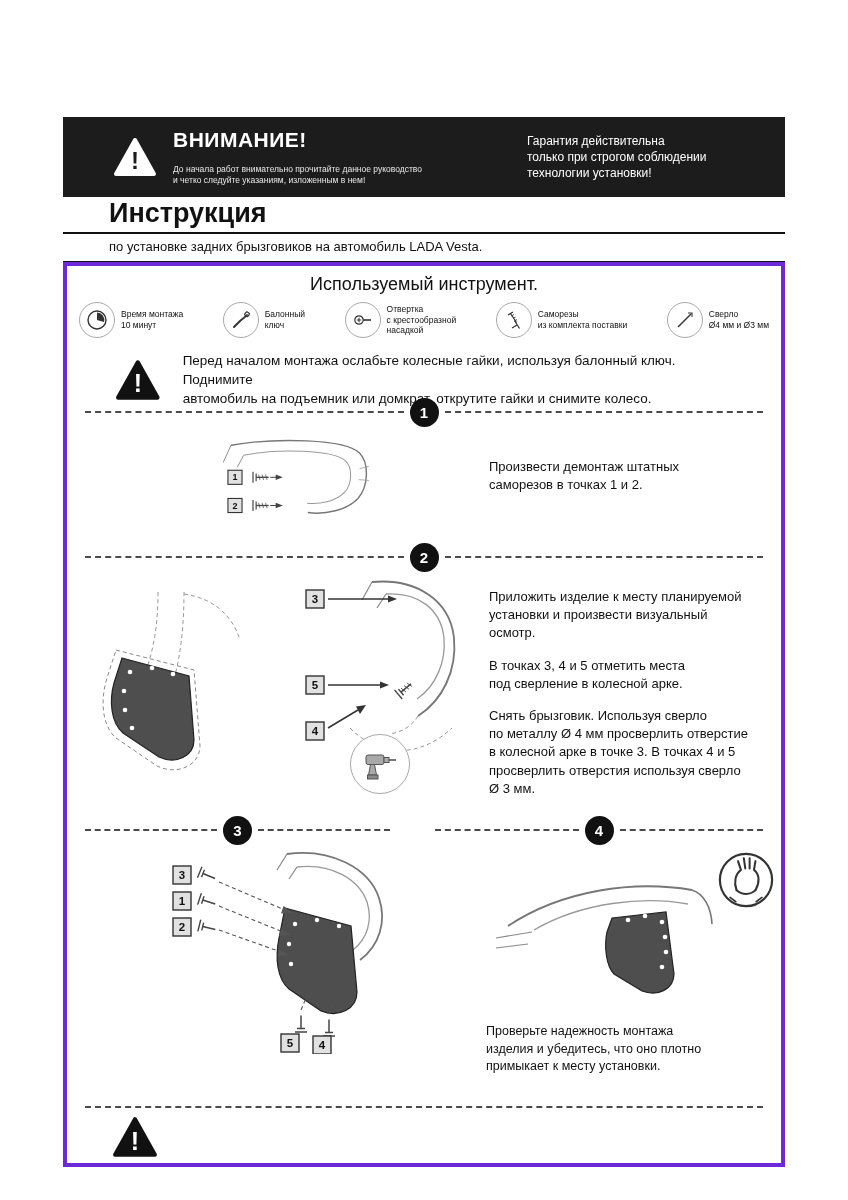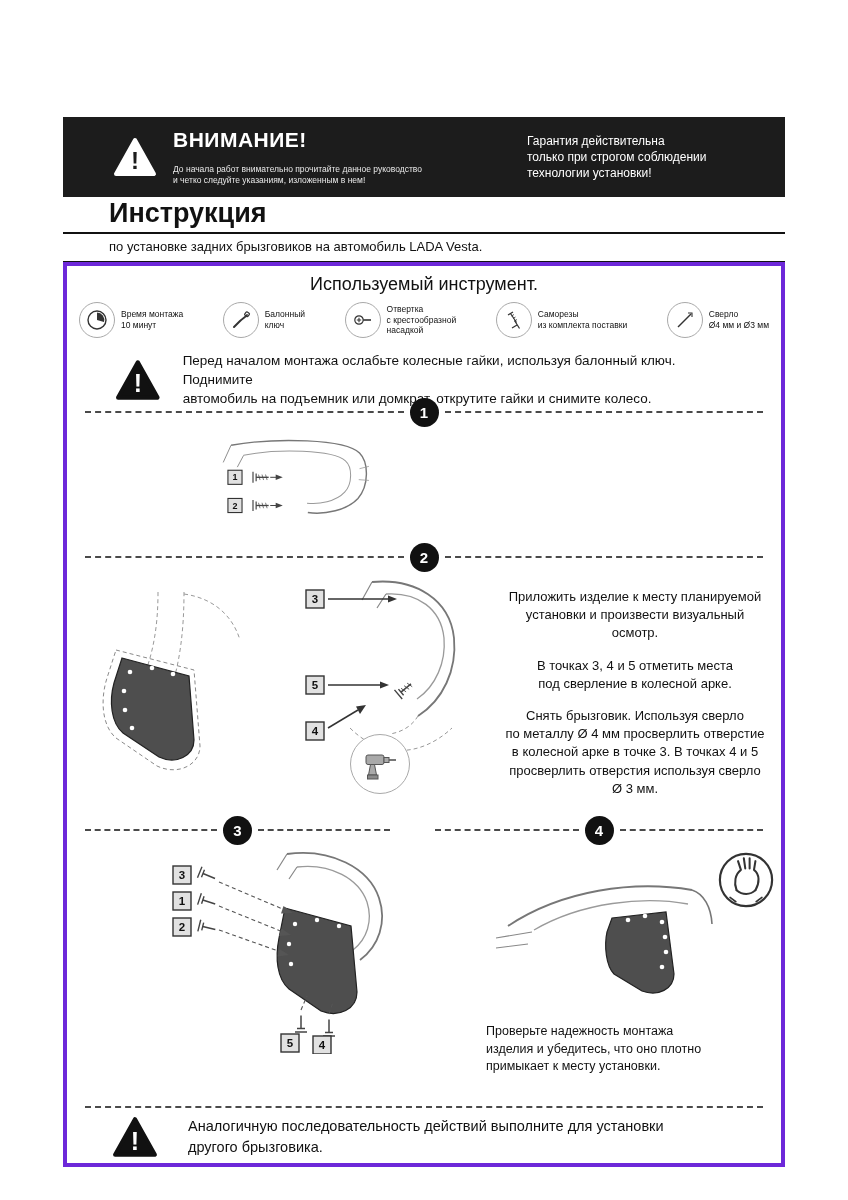--- a/index.html
+++ b/index.html
@@ -48,21 +48,21 @@
   .div-4{top:549px;left:368px;right:18px;}
   .div-plain{top:840px;left:18px;right:18px;border-top:2px dashed #4a4a4a;height:0;}
 
   .step-text{font-size:13px;line-height:1.4;white-space:pre-line;}
   .step1-illus{top:156px;left:92px;width:235px;height:120px;}
   .step1-text{top:192px;left:422px;width:285px;}
 
   .step2-mudguard{top:322px;left:25px;width:160px;height:190px;}
   .step2-arch{top:310px;left:233px;width:172px;height:202px;}
   .step2-text{top:322px;left:422px;width:292px;}
-  .step2-text .para{margin:0 0 14px 0;text-align:center;}
+  .step2-text .para{margin:0 0 14px 0;}
   .drill-circle{top:468px;left:283px;width:58px;height:58px;border:1px solid #a9a9a9;border-radius:50%;
                 display:flex;align-items:center;justify-content:center;background:#fff;}
 
   .step3-illus{top:580px;left:100px;width:242px;height:208px;}
   .step4-illus{top:606px;left:425px;width:226px;height:138px;}
   .press-circle{top:585px;left:650px;width:58px;height:58px;}
 
   .caption{font-size:12.5px;line-height:1.4;white-space:pre-line;}
   .step3-caption{top:783px;left:42px;width:330px;}
   .step4-caption{top:757px;left:419px;width:300px;}
@@ -202,20 +202,22 @@
           <path d="M120 84 v14 M124 86 v10" stroke-width="1.5"></path>
           <path d="M124 91 h16" stroke-width="1.7"></path>
           <path d="M127 87.5 l2 7 M131.5 87.5 l2 7 M136 87.5 l2 7" stroke-width=".9"></path>
         </g>
         <path d="M142 91 h9" stroke="#444" stroke-width="1.3"></path>
         <polygon points="158,91 149,87.5 149,94.5" fill="#444"></polygon>
         <rect x="88" y="82" width="18" height="18" fill="#e1e1e1" stroke="#333" stroke-width="1.4"></rect>
         <text x="97" y="95" text-anchor="middle" font-size="11.5" font-weight="bold" fill="#111">2</text>
       </svg>
     </div>
+    <div class="abs step-text step1-text">Произвести демонтаж штатных
+саморезов в точках 1 и 2.</div>
 
     <div class="abs divider div-2">
       <div class="line"></div>
       <div class="step-circle">2</div>
       <div class="line"></div>
     </div>
 
     <div class="abs step2-mudguard">
       <svg width="160" height="190" viewBox="0 0 160 190">
         <path d="M66 4 C66 36 62 62 52 88" stroke="#999" stroke-dasharray="4 3" fill="none"></path>
@@ -380,18 +382,16 @@
 изделия и убедитесь, что оно плотно
 примыкает к месту установки.</div>
 
     <div class="abs div-plain"></div>
 
     <div class="abs footer-warning">
       <svg width="46" height="42" viewBox="0 0 44 40">
         <path d="M22 3 L41 37 H3 Z" fill="#111" stroke="#111" stroke-width="4" stroke-linejoin="round"></path>
         <text x="22" y="32" text-anchor="middle" font-size="24" font-weight="bold" fill="#fff">!</text>
       </svg>
-      <div class="warn-text">Аналогичную последовательность действий выполните для установки
-другого брызговика.</div>
     </div>
 
   </div>
 </div>
 
 </body></html>

